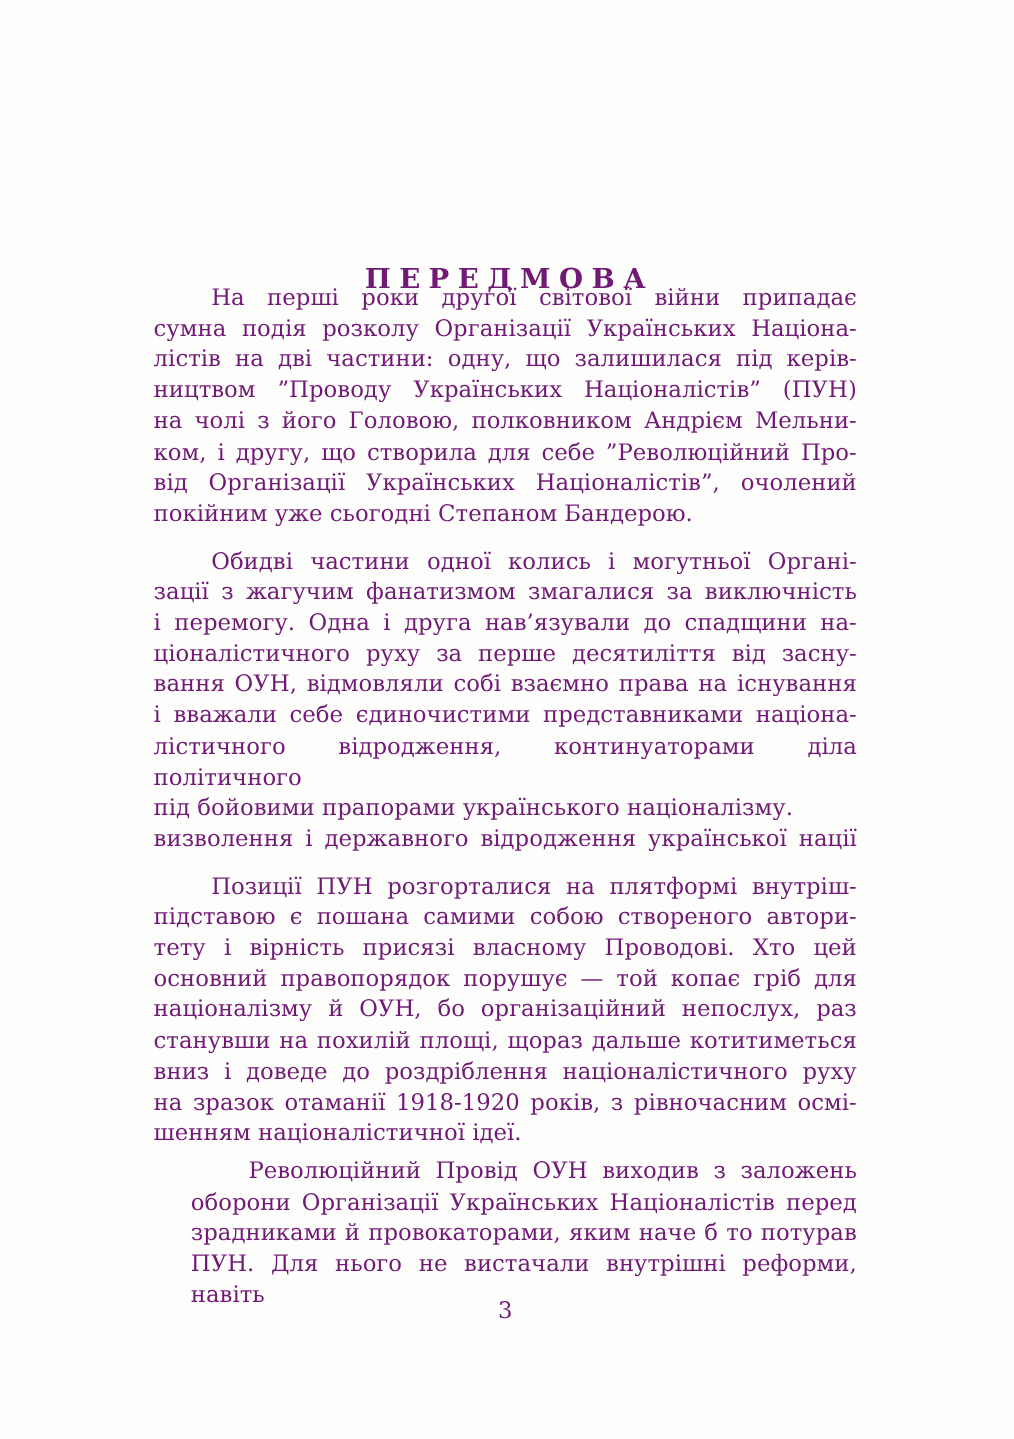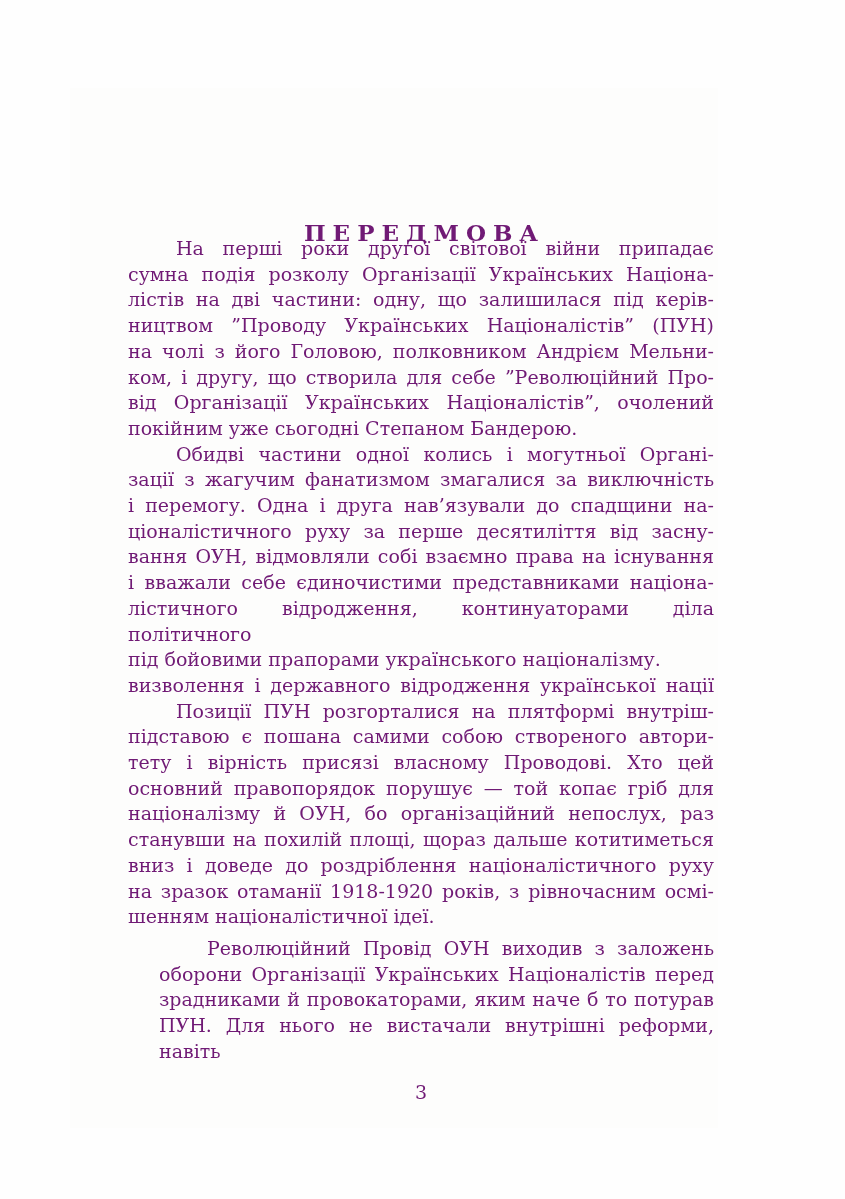--- a/index.html
+++ b/index.html
@@ -40,21 +40,21 @@
   .text-block {
     position: absolute;
     top: 236px;
     left: 128px;
     width: 586px;
     font-size: 19px;
     line-height: 25.7px;
     font-weight: 500;
   }
   .para { margin: 0; }
-  .para + .para { margin-top: 0; }
+  .para + .para { margin-top: 14px; }
   .para.extra-gap { margin-top: 6px; margin-left: 31px; }
   .line {
     text-align: justify;
     text-align-last: justify;
   }
   .line.para-end {
     text-align: center;
     text-align-last: left;
   }
   .line.first-line {

